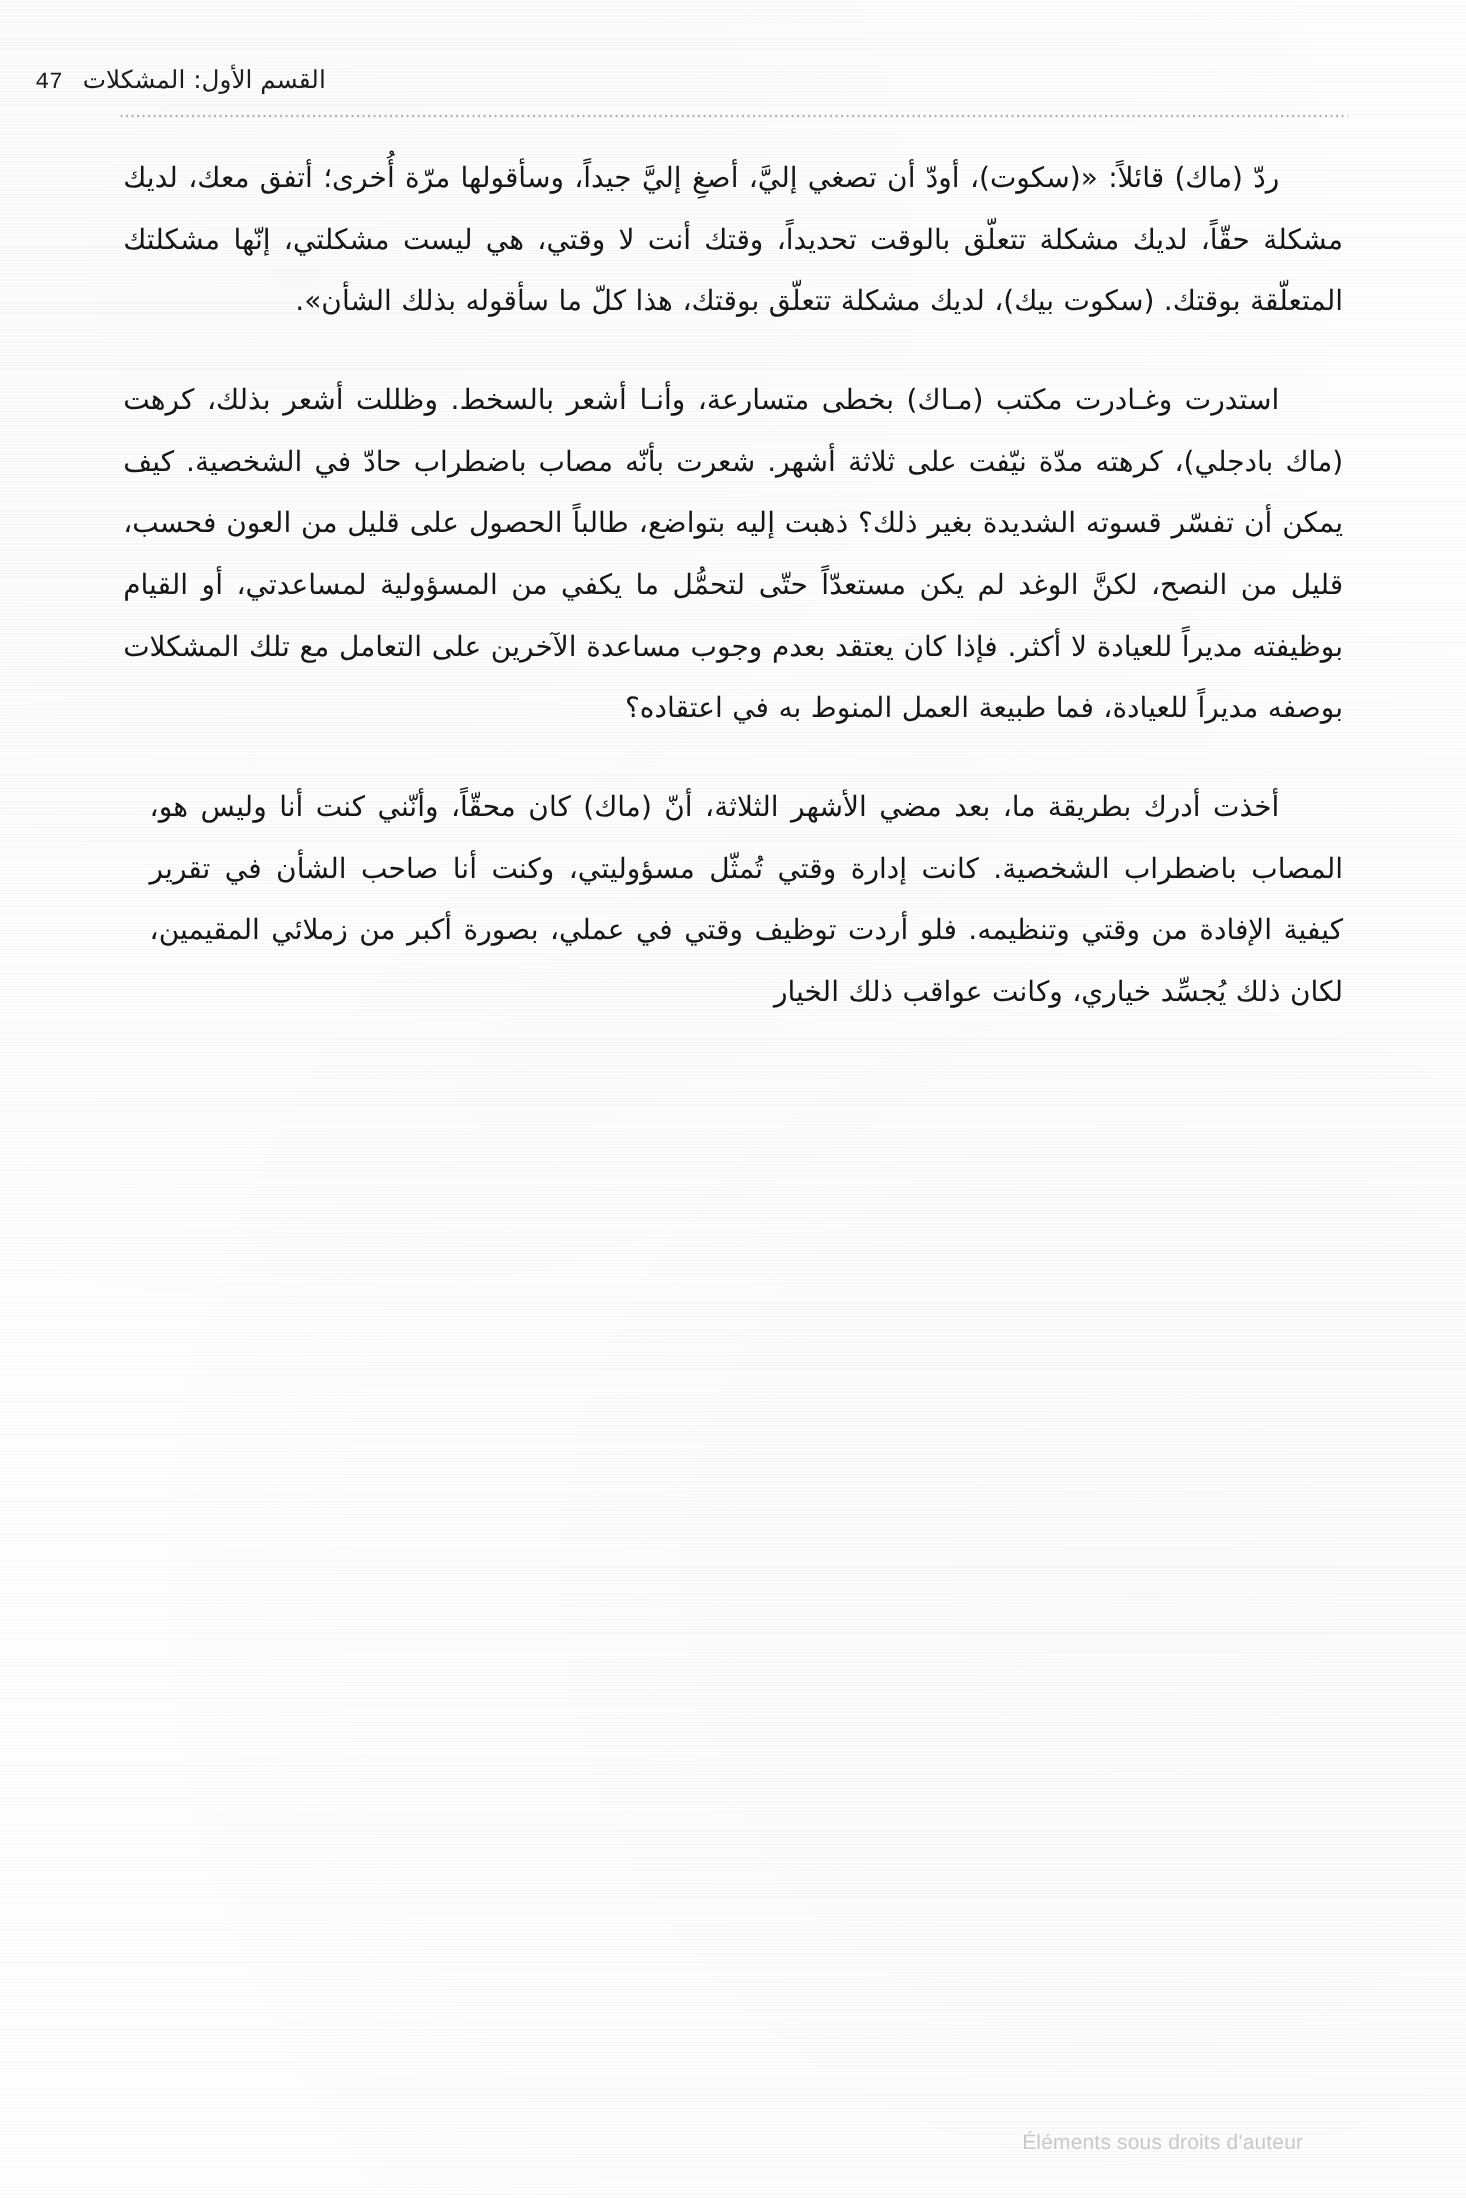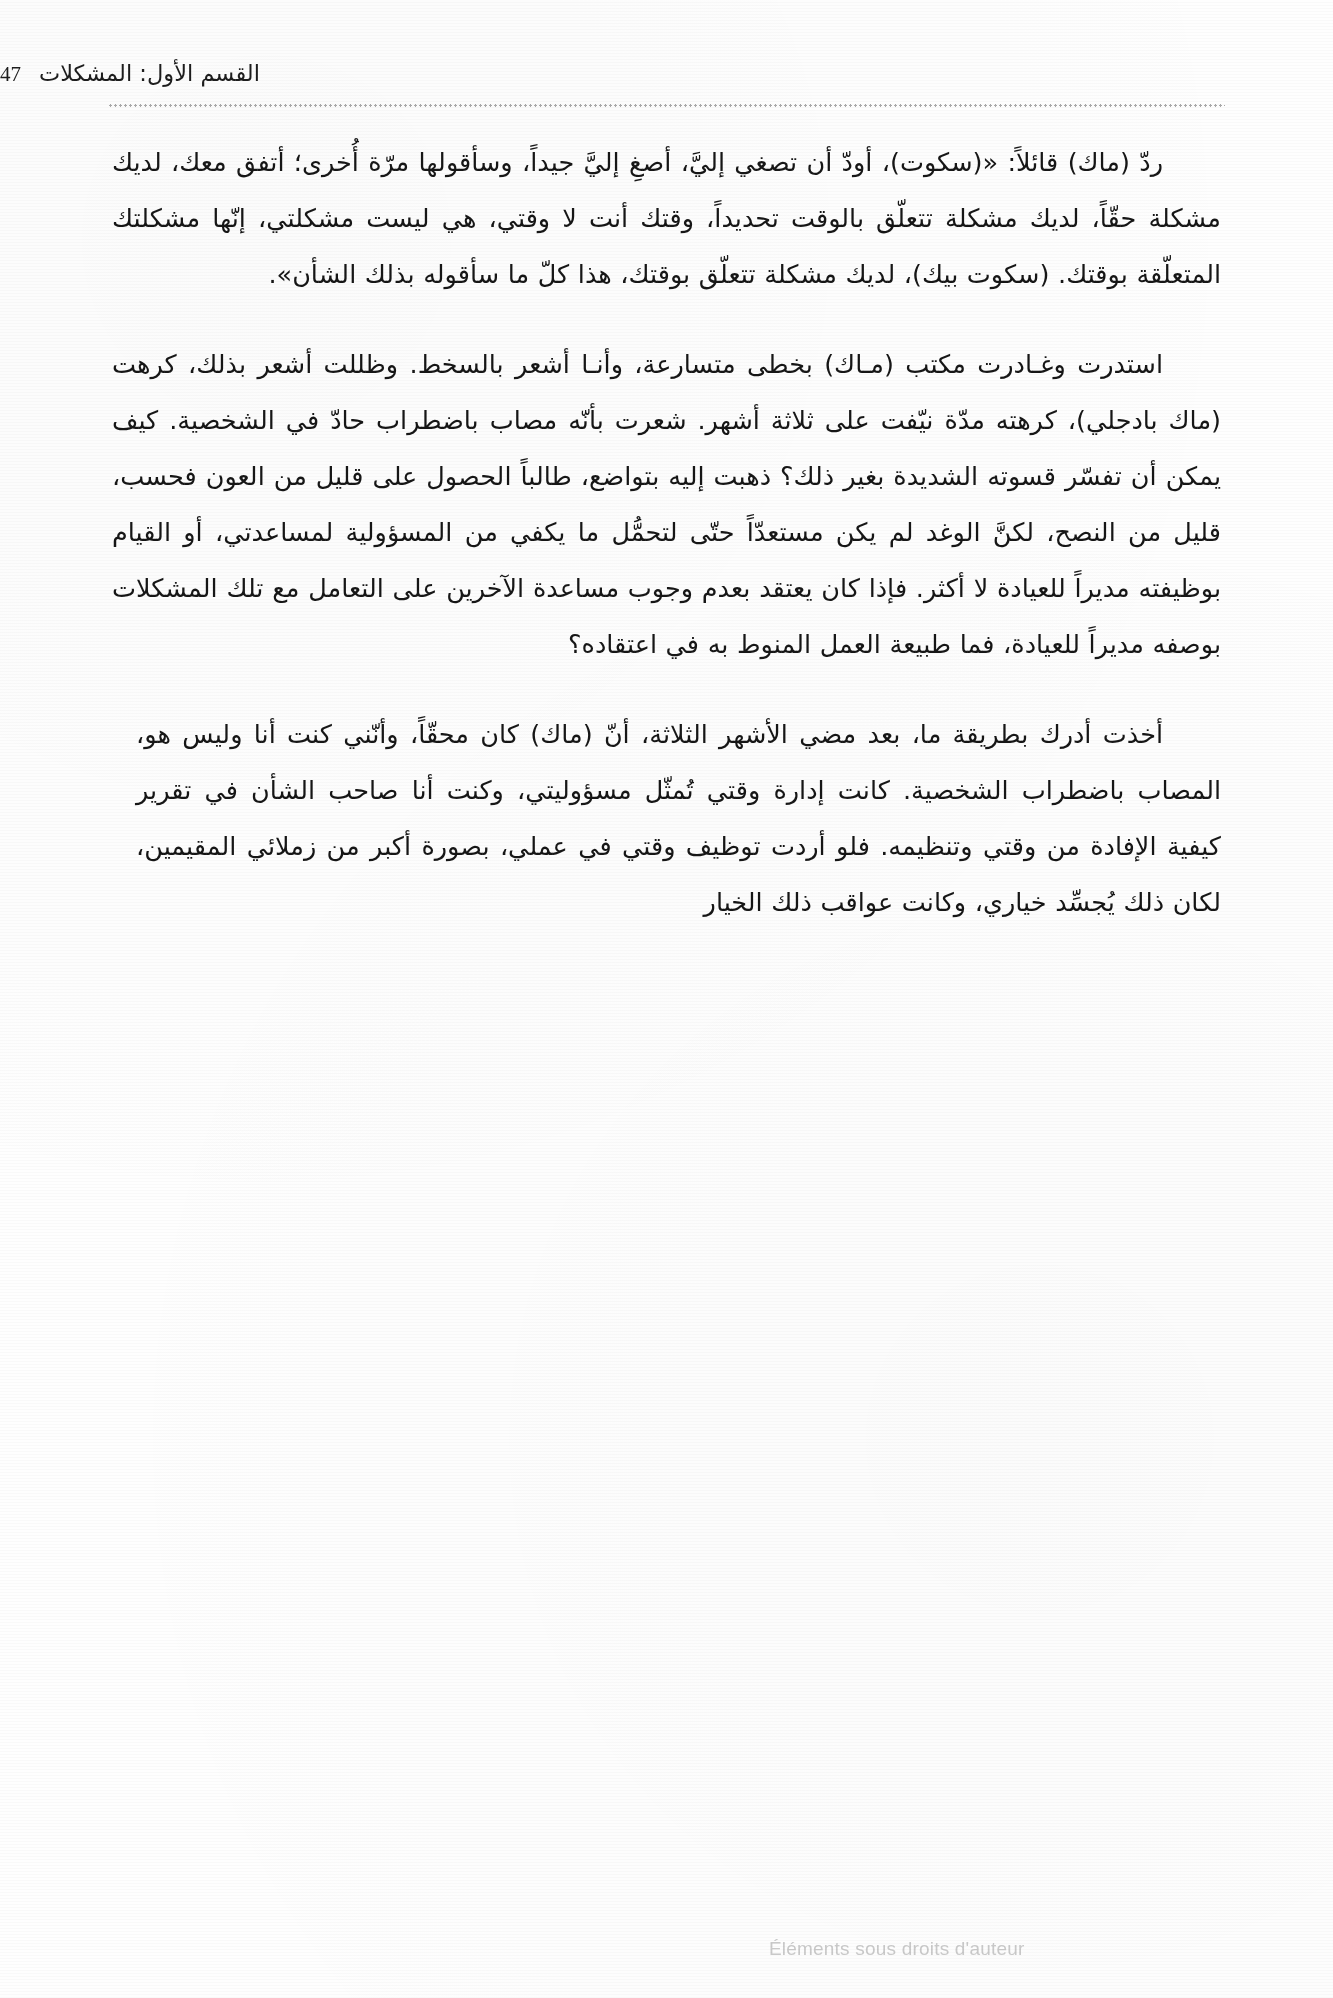--- a/index.html
+++ b/index.html
@@ -49,22 +49,23 @@
   .head-title {
     font-size: 22.5px;
     color: #1d1d1d;
     letter-spacing: 0px;
     white-space: nowrap;
     font-weight: 400;
   }
   .head-pageno {
     font-size: 21px;
     color: #1d1d1d;
-    font-family: Liberation Serif, serif;
+    font-family: Liberation Mono, monospace;
     direction: ltr;
+    padding-left: 32px;
   }
 
   
   .rule {
     position: absolute;
     top: 104px;
     left: 108px;
     right: 108px;
     height: 3px;
     background-image: radial-gradient(circle, #9a9a9a 0 38%, rgba(255,255,255,0) 42%);
@@ -94,22 +95,22 @@
     word-spacing: 0.5px;
   }
   .para:last-child { margin-bottom: 0; margin-left: 24px; }
 
   
   .watermark {
     position: absolute;
     bottom: 38px;
     right: 0;
     left: 0;
-    text-align: left;
-    padding-left: 4px;
+    text-align: center;
+    padding-left: 16px;
     direction: ltr;
   }
   .watermark span {
     display: inline-block;
     margin-left: 765px;
     font-family: "Liberation Sans", "DejaVu Sans", sans-serif;
     font-size: 19px;
     color: #c9c9c9;
     letter-spacing: .2px;
     white-space: nowrap;

